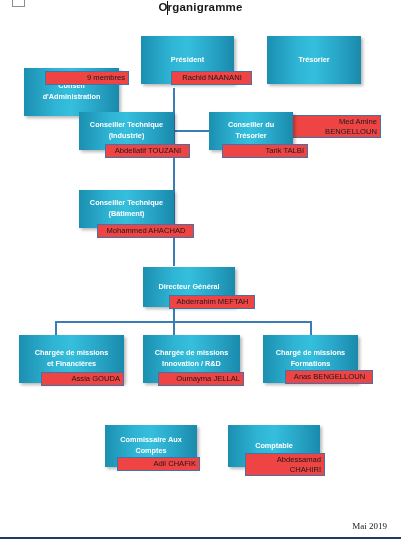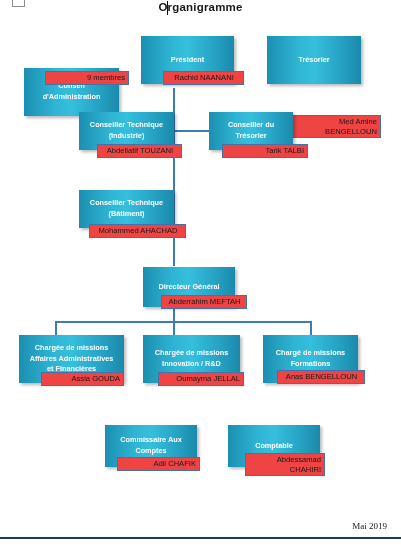--- a/index.html
+++ b/index.html
@@ -111,21 +111,21 @@
     font-size: 7.6px;
     line-height: 1.25;
     text-align: right;
     padding: 1.5px 3px 1.5px 4px;
     white-space: nowrap;
     display: flex;
     flex-direction: column;
     justify-content: center;
     align-items: flex-end;
   }
-  .plate.center-txt { text-align: center; align-items: center; }
+  .plate.center-txt { text-align: center; align-items: center; margin-left: 8px; }
 </style>
 </head>
 <body>
 
 <div id="doc-corner-mark"></div>
 
 <div id="chart-title">Organigramme</div>
 <div id="title-caret"></div>
 
 <div class="conn" style="left:173px; top:88px; width:2px; height:178px;"></div>
@@ -208,21 +208,20 @@
     <span>Directeur Général</span>
   </div>
 </div>
 <div class="plate center-txt" style="left:161px; top:295px; width:86px; height:14px;">
   <span>Abderrahim MEFTAH</span>
 </div>
 
 <div class="node" style="left:19px; top:335px; width:105px; height:48px;">
   <div class="node-box">
     <span>Chargée de missions</span>
-    <span class="line2">Affaires Administratives</span>
     <span class="line2">et Financières</span>
   </div>
 </div>
 <div class="plate" style="left:41px; top:372px; width:83px; height:14px;">
   <span>Assia GOUDA</span>
 </div>
 
 <div class="node" style="left:143px; top:335px; width:97px; height:48px;">
   <div class="node-box">
     <span>Chargée de missions</span>

